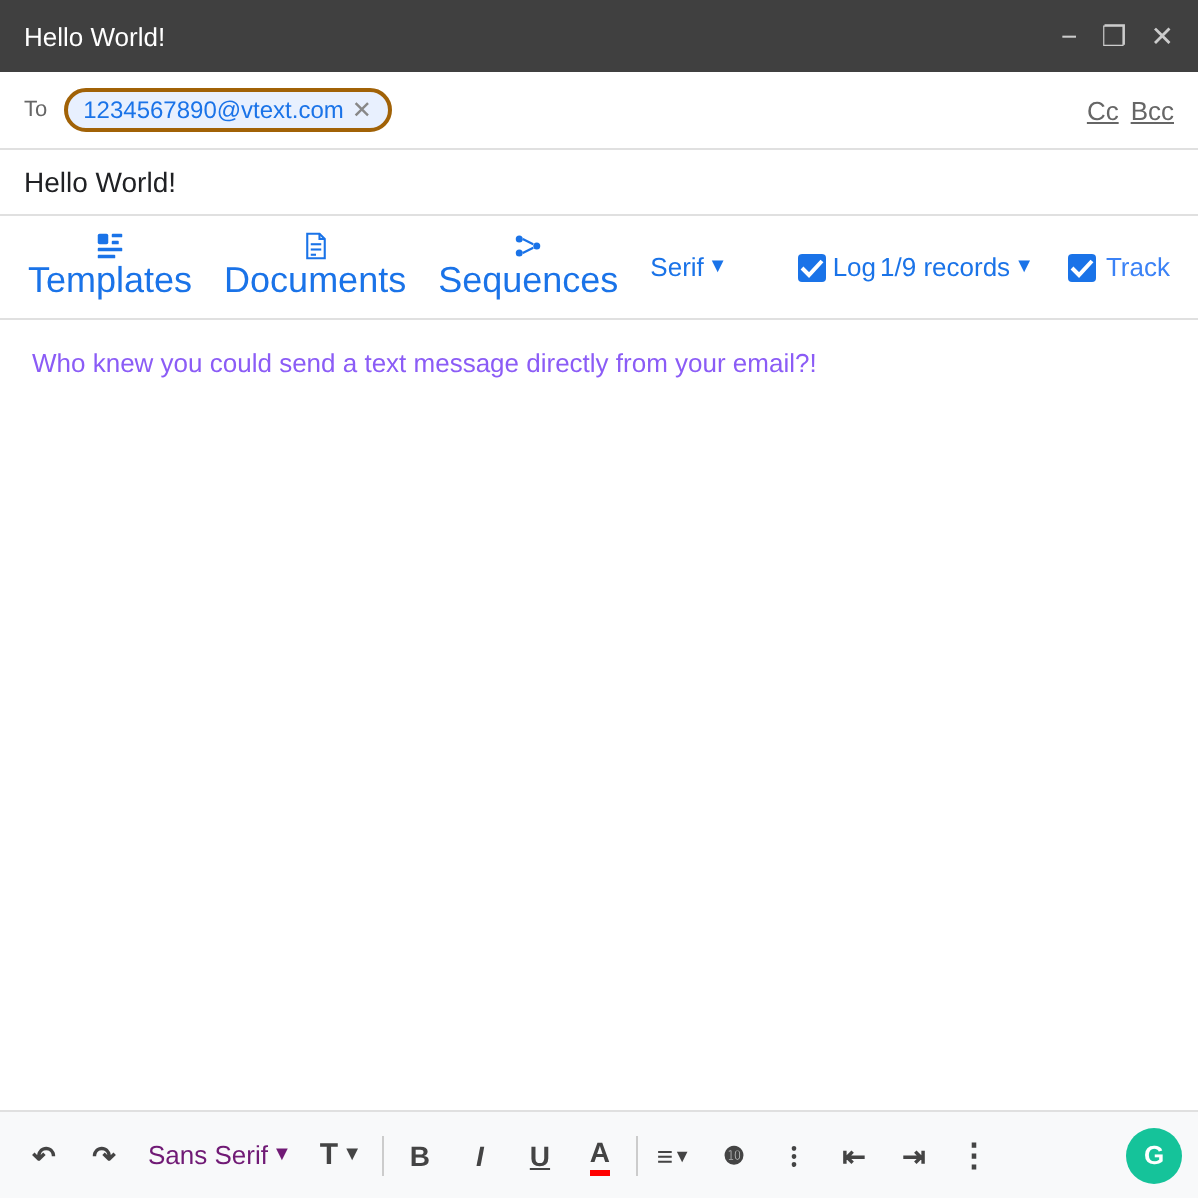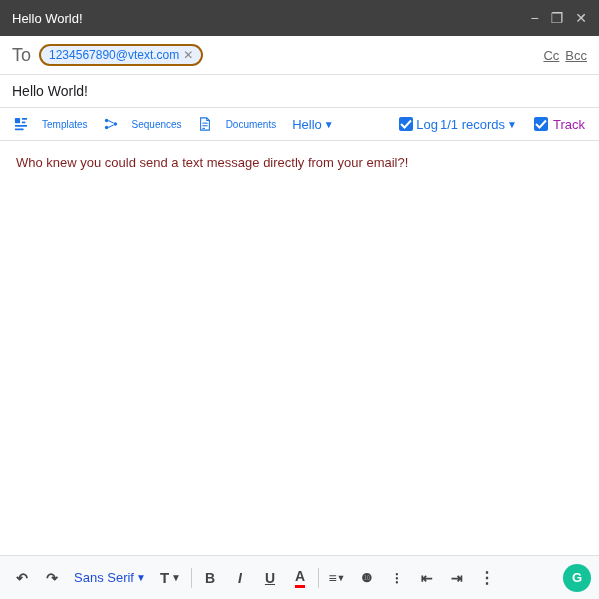--- a/index.html
+++ b/index.html
@@ -49,21 +49,21 @@
     .to-row {
       display: flex;
       align-items: center;
       padding: 8px 12px;
       border-bottom: 1px solid #e0e0e0;
       gap: 8px;
       flex-shrink: 0;
     }
     .to-label {
       color: #666;
-      font-size: 18px;
+      font-size: 11px;
       flex-shrink: 0;
     }
     .recipient-chip {
       display: flex;
       align-items: center;
       background: #e8f0fe;
       border-radius: 12px;
       padding: 2px 8px;
       font-size: 12px;
       color: #1a73e8;
@@ -106,27 +106,28 @@
       align-items: center;
       padding: 4px 8px;
       border-bottom: 1px solid #e0e0e0;
       gap: 4px;
       flex-shrink: 0;
       flex-wrap: nowrap;
     }
     .toolbar-btn {
       display: flex;
       align-items: center;
-      gap: 14px;
-      color: #1a73e8;
-      font-size: 10px;
+      gap: 0;
+      color: #1a73e8;
+      font-size: 18px;
       cursor: pointer;
       padding: 4px 6px;
       border-radius: 4px;
       white-space: nowrap;
+      flex-direction: column;
     }
     .toolbar-btn svg {
       width: 14px;
       height: 14px;
     }
     .toolbar-right {
       margin-left: auto;
       display: flex;
       gap: 4px;
     }
@@ -142,40 +143,40 @@
     }
     .log-btn .checkbox-icon {
       width: 16px;
       height: 16px;
       color: #1a73e8;
     }
     .track-btn {
       display: flex;
       align-items: center;
       gap: 4px;
-      color: #a21caf;
+      color: #3b82f6;
       font-size: 13px;
       cursor: pointer;
       padding: 4px 6px;
       border-radius: 4px;
     }
     .more-btn {
       display: flex;
       align-items: center;
       gap: 2px;
       color: #1a73e8;
       font-size: 13px;
       cursor: pointer;
       padding: 4px 6px;
     }
     .body-area {
       flex: 1;
       padding: 12px 16px;
       font-size: 13px;
-      color: #7f1d1d;
+      color: #8b5cf6;
       overflow-y: auto;
       line-height: 1.5;
     }
     .bottom-toolbar {
       background: #f8f9fa;
       border-top: 1px solid #e0e0e0;
       padding: 6px 8px;
       display: flex;
       align-items: center;
       gap: 2px;
@@ -194,21 +195,21 @@
       font-size: 14px;
       font-weight: bold;
     }
     .font-select {
       display: flex;
       align-items: center;
       gap: 2px;
       padding: 2px 6px;
       cursor: pointer;
       font-size: 13px;
-      color: #1d4ed8;
+      color: #701a75;
       border-radius: 4px;
     }
     .font-size-btn {
       display: flex;
       align-items: center;
       gap: 2px;
       padding: 2px 6px;
       cursor: pointer;
       font-size: 13px;
       color: #444;
@@ -285,53 +286,53 @@
         <rect x="9" y="1" width="6" height="2" rx="0.5" fill="#1a73e8"></rect>
         <rect x="9" y="5" width="4" height="2" rx="0.5" fill="#1a73e8"></rect>
         <rect x="1" y="9" width="14" height="2" rx="0.5" fill="#1a73e8"></rect>
         <rect x="1" y="13" width="10" height="2" rx="0.5" fill="#1a73e8"></rect>
       </svg>
       <span>Templates</span>
     </div>
 
     <div class="toolbar-btn">
       <svg viewBox="0 0 16 16" fill="none">
+        <path d="M3 1 H10 L13 4 V15 H3 Z" stroke="#1a73e8" stroke-width="1.2" fill="none"></path>
+        <path d="M10 1 V4 H13" stroke="#1a73e8" stroke-width="1.2"></path>
+        <line x1="5" y1="7" x2="11" y2="7" stroke="#1a73e8" stroke-width="1.2"></line>
+        <line x1="5" y1="10" x2="11" y2="10" stroke="#1a73e8" stroke-width="1.2"></line>
+        <line x1="5" y1="13" x2="8" y2="13" stroke="#1a73e8" stroke-width="1.2"></line>
+      </svg>
+      <span>Documents</span>
+    </div>
+
+    <div class="toolbar-btn">
+      <svg viewBox="0 0 16 16" fill="none">
         <circle cx="3" cy="4" r="2" fill="#1a73e8"></circle>
         <circle cx="3" cy="12" r="2" fill="#1a73e8"></circle>
         <circle cx="13" cy="8" r="2" fill="#1a73e8"></circle>
         <line x1="5" y1="4" x2="11" y2="7" stroke="#1a73e8" stroke-width="1.2"></line>
         <line x1="5" y1="12" x2="11" y2="9" stroke="#1a73e8" stroke-width="1.2"></line>
       </svg>
       <span>Sequences</span>
     </div>
 
-    <div class="toolbar-btn">
-      <svg viewBox="0 0 16 16" fill="none">
-        <path d="M3 1 H10 L13 4 V15 H3 Z" stroke="#1a73e8" stroke-width="1.2" fill="none"></path>
-        <path d="M10 1 V4 H13" stroke="#1a73e8" stroke-width="1.2"></path>
-        <line x1="5" y1="7" x2="11" y2="7" stroke="#1a73e8" stroke-width="1.2"></line>
-        <line x1="5" y1="10" x2="11" y2="10" stroke="#1a73e8" stroke-width="1.2"></line>
-        <line x1="5" y1="13" x2="8" y2="13" stroke="#1a73e8" stroke-width="1.2"></line>
-      </svg>
-      <span>Documents</span>
-    </div>
-
     <div class="more-btn">
-      <span>Hello</span>
+      <span>Serif</span>
       <span class="chevron-down">▼</span>
     </div>
 
     <div class="toolbar-right">
       <div class="log-records-group log-btn">
         <svg class="checkbox-icon" viewBox="0 0 16 16">
           <rect x="1" y="1" width="14" height="14" rx="2" fill="#1a73e8"></rect>
           <polyline points="3,8 6.5,11.5 13,4.5" stroke="white" stroke-width="2" fill="none"></polyline>
         </svg>
         <span>Log</span>
-        <span>1/1 records</span>
+        <span>1/9 records</span>
         <span class="chevron-down">▼</span>
       </div>
 
       <div class="track-btn">
         <svg width="16" height="16" viewBox="0 0 16 16">
           <rect x="1" y="1" width="14" height="14" rx="2" fill="#1a73e8"></rect>
           <polyline points="3,8 6.5,11.5 13,4.5" stroke="white" stroke-width="2" fill="none"></polyline>
         </svg>
         <span>Track</span>
       </div>

